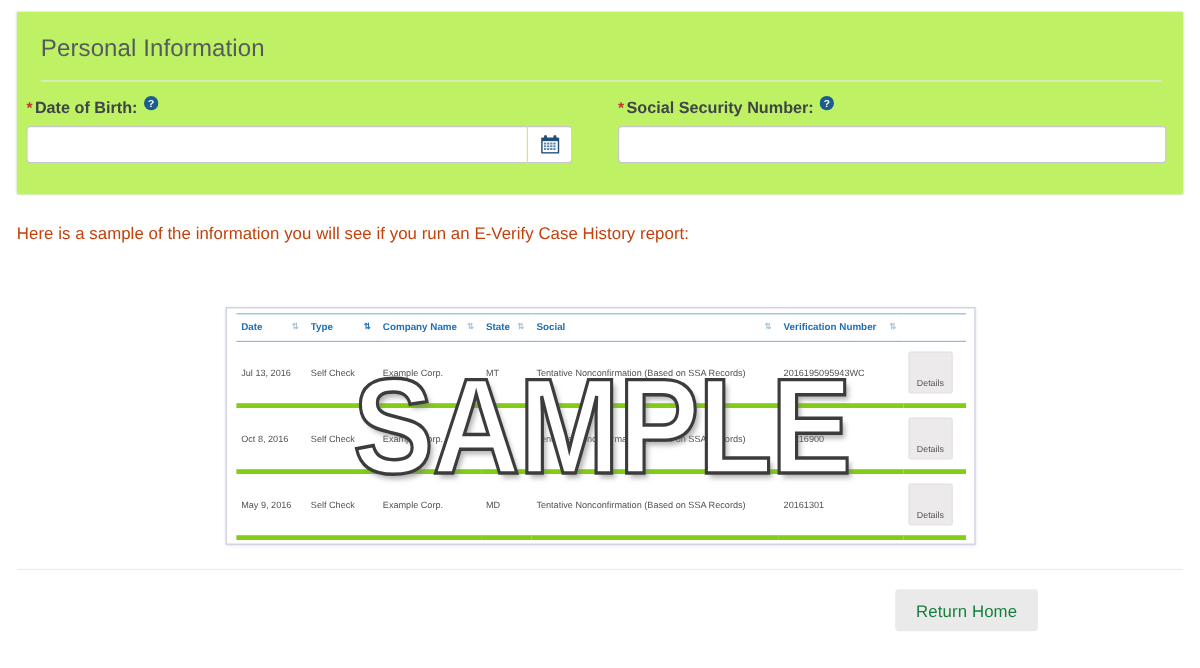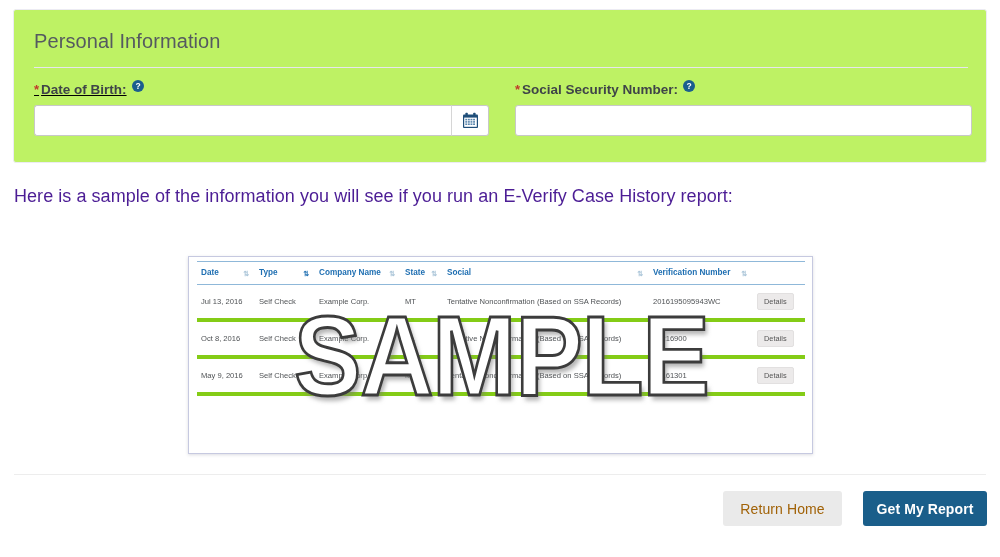--- a/index.html
+++ b/index.html
@@ -37,21 +37,21 @@
     position: absolute;
     left: 20px; top: 57px;
     width: 934px; height: 1px;
     background: #e7e6ee;
   }
 
   .field {
     position: absolute;
     top: 70px;
   }
-  .field.dob { left: 20px; width: 455px; text-decoration: underline; }
+  .field.dob { left: 8px; width: 455px; }
   .field.ssn { left: 501px; width: 457px; }
 
   .field-label {
     font-size: 13.5px;
     font-weight: bold;
     color: #3f4448;
     white-space: nowrap;
     line-height: 16px;
     margin-bottom: 7px;
   }
@@ -100,22 +100,22 @@
     display: flex;
     align-items: center;
     justify-content: center;
     cursor: pointer;
   }
 
   
   .sample-caption {
     position: absolute;
     left: 14px; top: 186px;
-    font-size: 18px;
-    color: #4c1d95;
+    font-size: 14px;
+    color: #c2410c;
     letter-spacing: 0.05px;
   }
 
   
   .sample-frame {
     position: absolute;
     left: 188px; top: 225px;
     width: 625px; height: 198px;
     background: #ffffff;
     border: 1px solid #c6c9e0;
@@ -174,21 +174,21 @@
   td.col-result { padding-left: 8px; }
   td.col-vnum { padding-left: 6px; }
 
   .details-btn {
     display: inline-block;
     font-size: 7.4px;
     color: #555;
     background: #eceaea;
     border: 1px solid #e2e0e0;
     border-radius: 2px;
-    padding: 3px 6px 3px 6px;
+    padding: 21px 6px 3px 6px;
     line-height: 9px;
     cursor: pointer;
   }
 
   .watermark {
     position: absolute;
     left: 0; top: 0;
     width: 625px; height: 198px;
     display: flex;
     align-items: center;
@@ -219,24 +219,24 @@
     top: 491px;
     height: 35px;
     border: none;
     border-radius: 3px;
     font-size: 14px;
     font-family: "Liberation Sans", sans-serif;
     cursor: pointer;
     letter-spacing: 0.1px;
   }
   .btn-secondary {
-    right: 158px;
+    right: 135px;
     width: 119px;
     background: #eaeaea;
-    color: #a16207;
+    color: #15803d;
   }
   .btn-primary {
     right: 13px;
     width: 124px;
     background: #1a5e8a;
     color: #ffffff;
     font-weight: bold;
   }
 </style>
 </head>
@@ -360,15 +360,14 @@
           </tbody>
       </table>
     </div>
     <div class="watermark">
       <span>SAMPLE</span>
     </div>
   </div>
 
   <div class="footer-rule"></div>
   <button class="btn btn-secondary">Return Home</button>
-  <button class="btn btn-primary">Get My Report</button>
 
 </div>
 
 </body></html>

